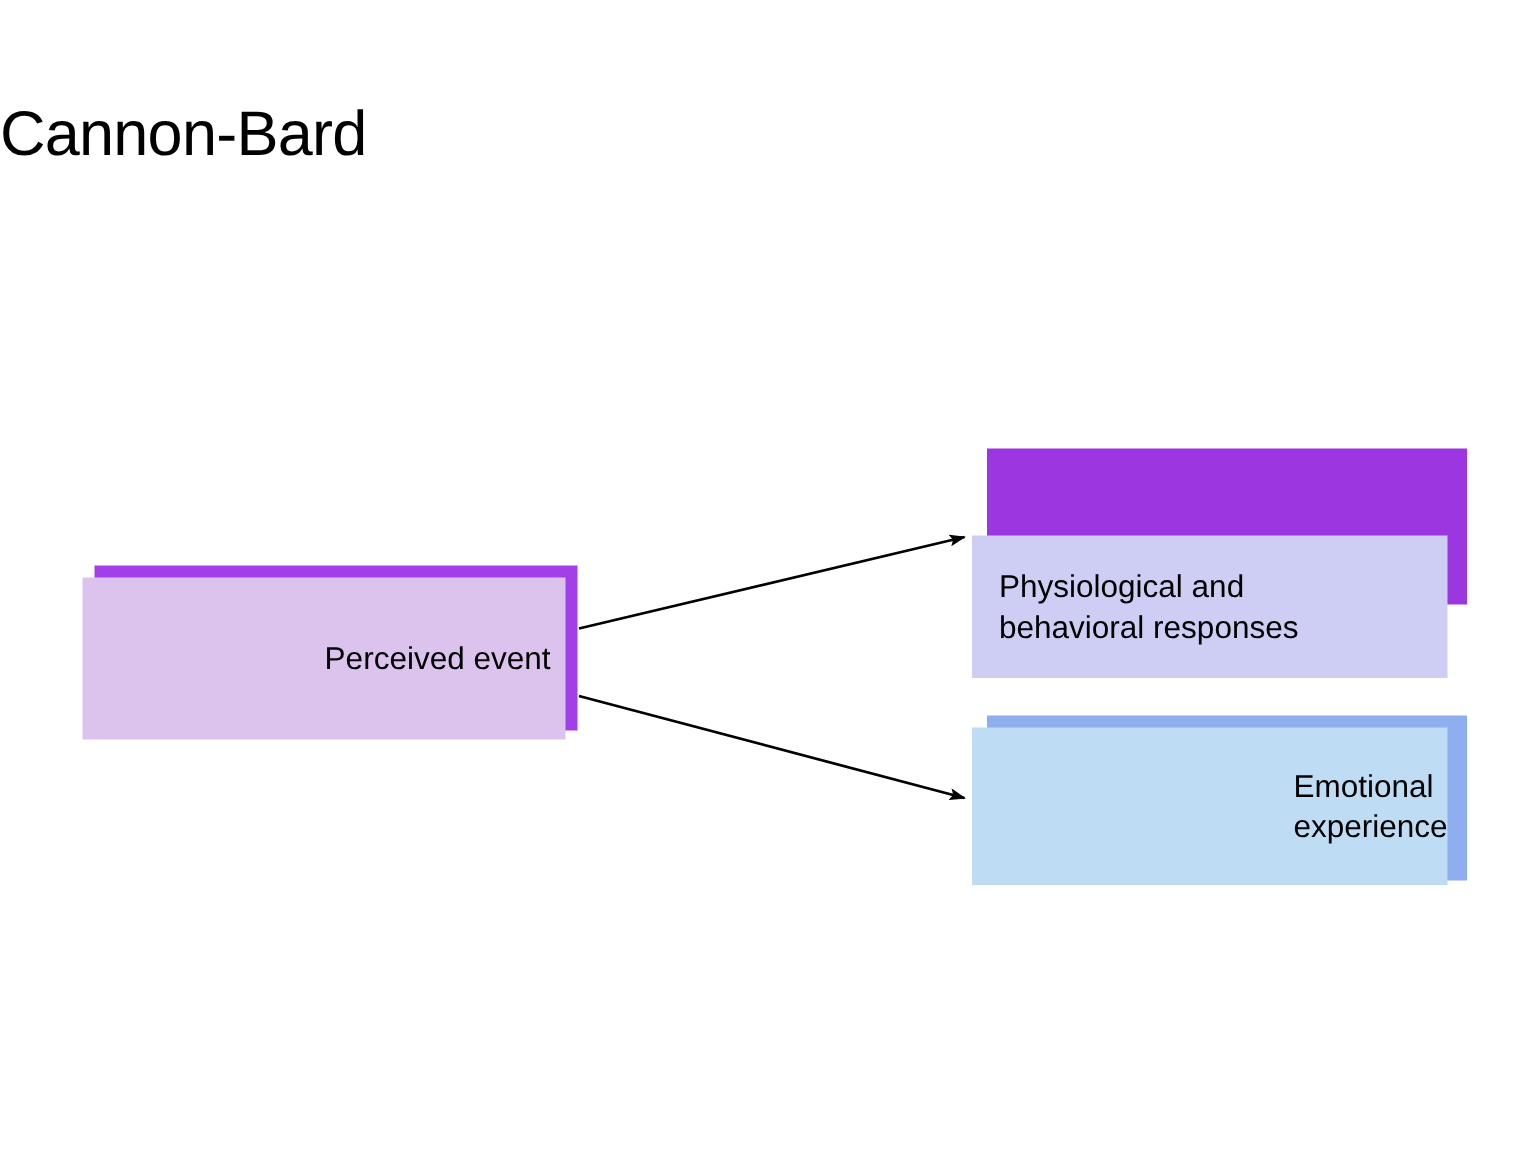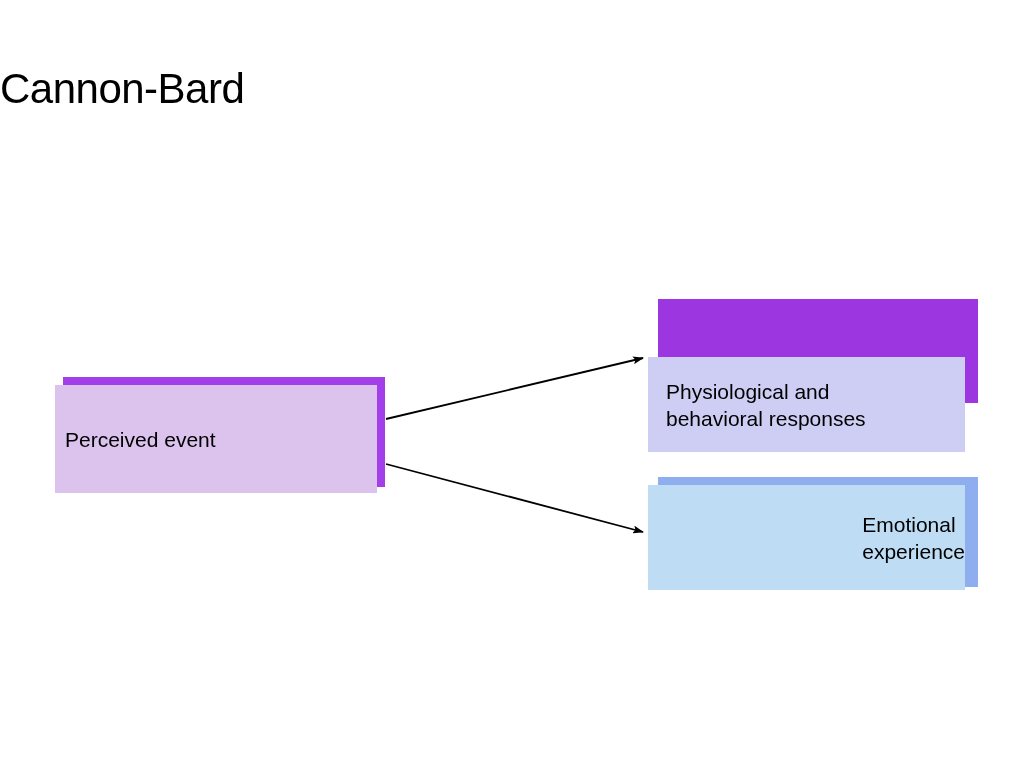--- a/index.html
+++ b/index.html
@@ -84,21 +84,21 @@
     background: #A23FE8;
   }
   #node-perceived-event .face {
     left: 0px;
     top: 8px;
     width: 322px;
     height: 108px;
     background: #DCC3EE;
   }
   #node-perceived-event .label {
-    text-align: left;
+    text-align: right;
     padding: 0 10px;
   }
 
   
   #node-physiological {
     left: 648px;
     top: 299px;
     width: 330px;
     height: 110px;
   }

